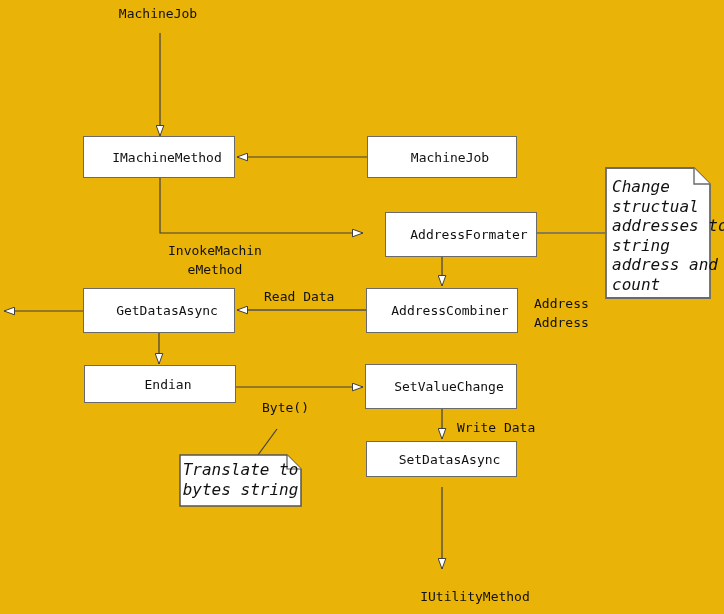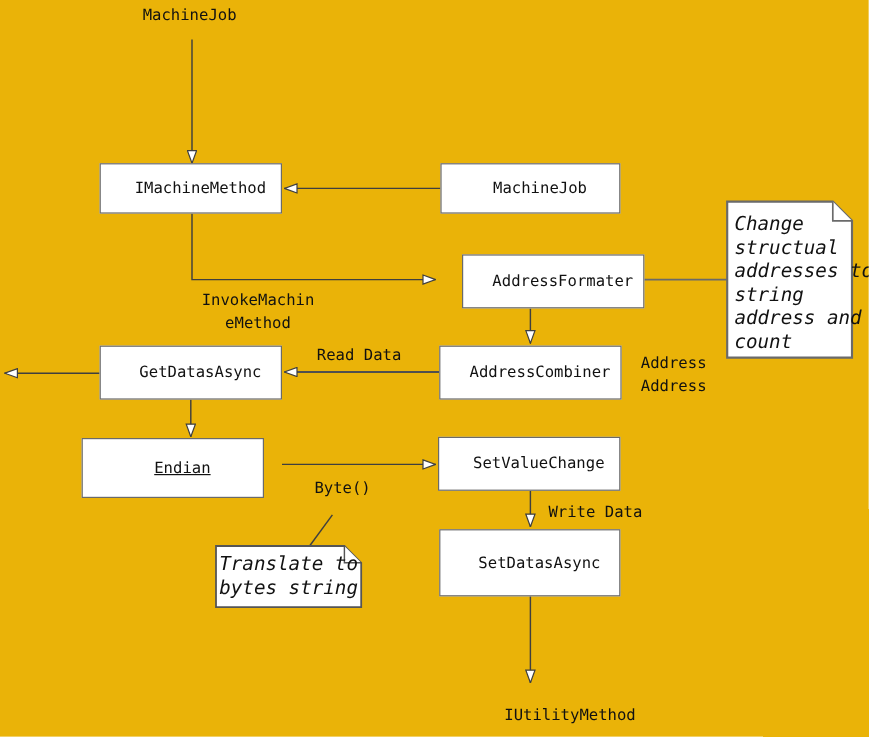--- a/index.html
+++ b/index.html
@@ -101,25 +101,25 @@
   <div class="node" style="left:83px;  top:136px; width:152px; height:42px;">IMachineMethod</div>
 
   <div class="node" style="left:367px; top:136px; width:150px; height:42px;">MachineJob</div>
 
   <div class="node" style="left:365px; top:212px; width:152px; height:45px;margin-left:20px;">AddressFormater</div>
 
   <div class="node" style="left:83px;  top:288px; width:152px; height:45px;">GetDatasAsync</div>
 
   <div class="node" style="left:366px; top:288px; width:152px; height:45px;">AddressCombiner</div>
 
-  <div class="node" style="left:68px;  top:365px; width:152px; height:50px;text-decoration:underline;">Endian</div>
+  <div class="node" style="left:84px;  top:365px; width:152px; height:38px;">Endian</div>
 
   <div class="node" style="left:365px; top:364px; width:152px; height:45px;">SetValueChange</div>
 
-  <div class="node" style="left:366px; top:441px; width:151px; height:56px;">SetDatasAsync</div>
+  <div class="node" style="left:366px; top:441px; width:151px; height:36px;">SetDatasAsync</div>
 
   <div class="lbl center" style="left:150px; top:241px; width:130px;">
     <div>InvokeMachin</div>
     <div>eMethod</div>
   </div>
 
   <div class="lbl" style="left:264px; top:287px;">Read Data</div>
 
   <div class="lbl" style="left:534px; top:294px;">
     <div>Address</div>

